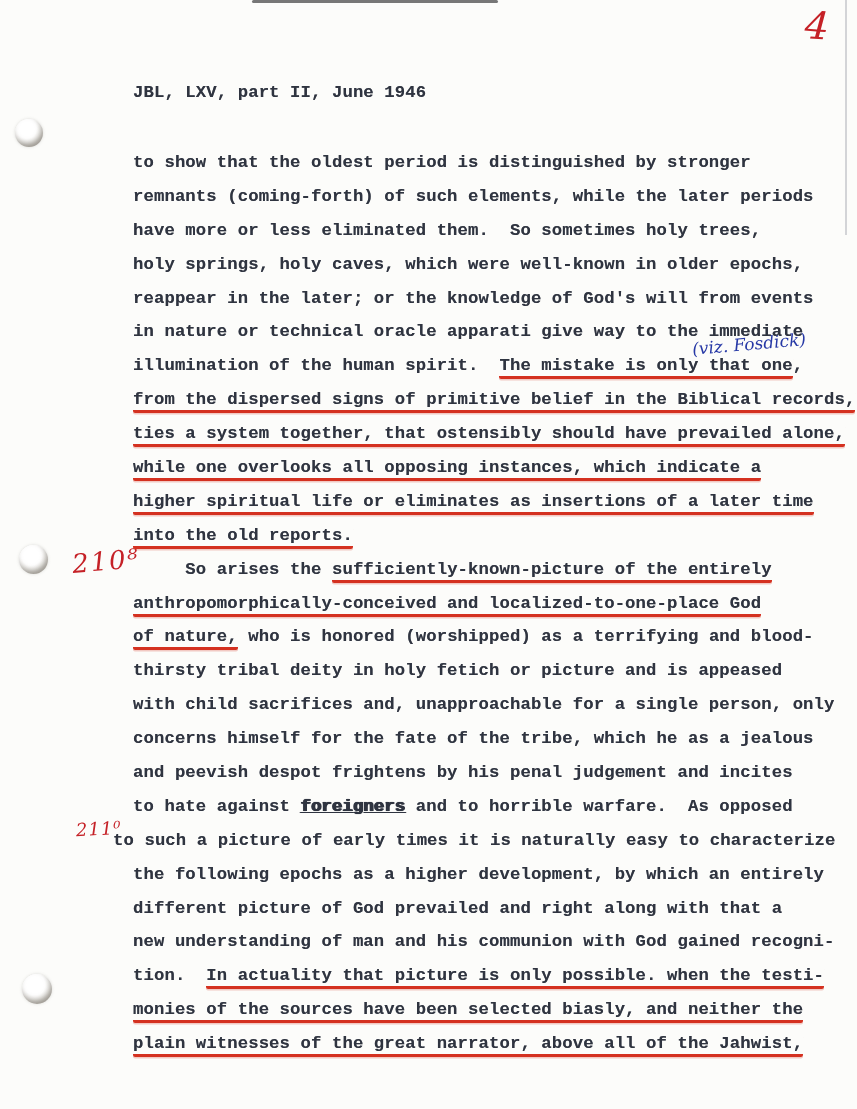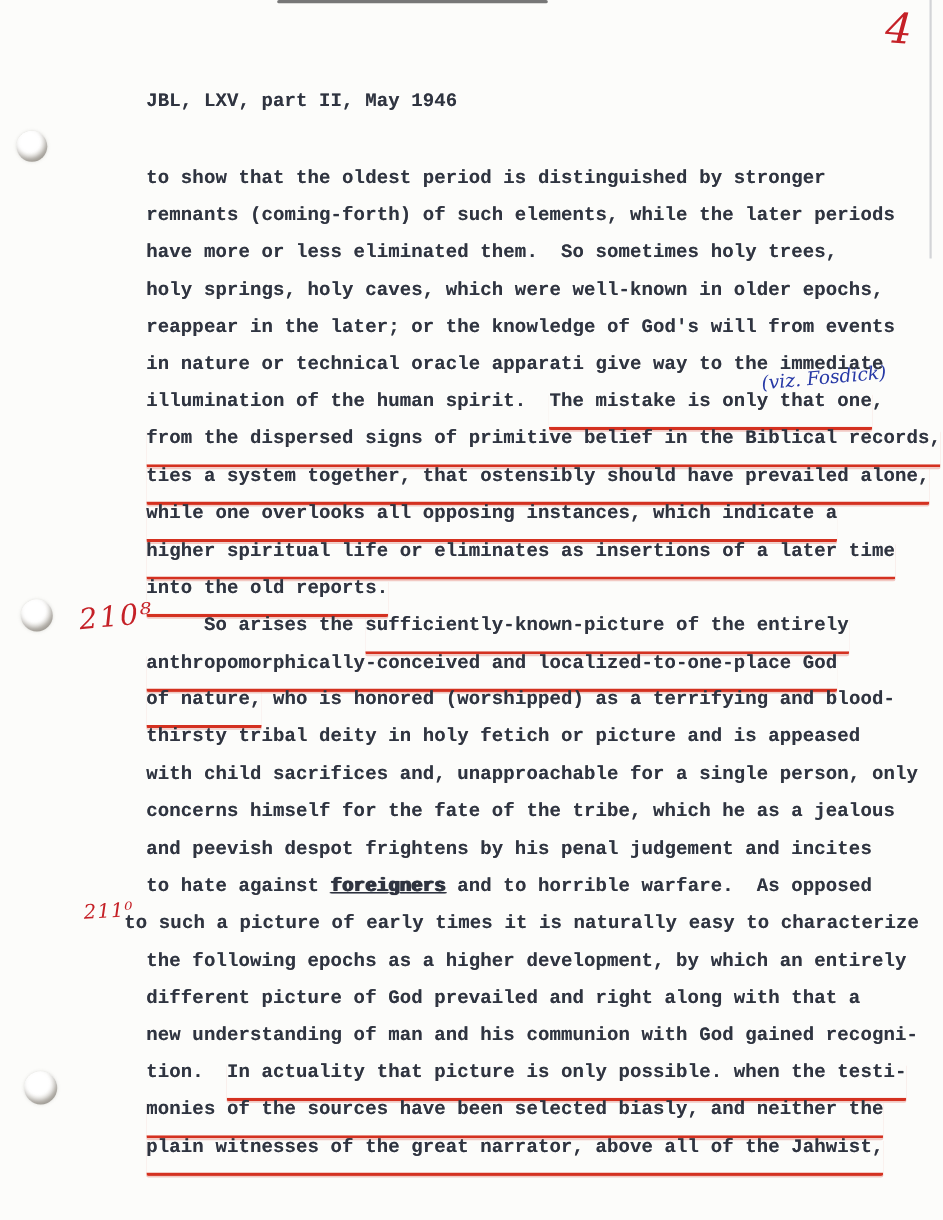--- a/index.html
+++ b/index.html
@@ -39,21 +39,21 @@
   }
   .line {
     height: 33.9px;
     line-height: 33.9px;
   }
   
   .u {
     border-bottom: 3.5px solid var(--underline, #d43120);
     border-radius: 2px;
     box-shadow: 0 1.5px 0 rgba(212,49,32,0.25);
-    padding-bottom: 13px;
+    padding-bottom: 1px;
   }
   
   .ot {
     text-shadow: 0.9px 0 0 currentColor, -0.6px 0 0 currentColor, 0 0 1px rgba(47,52,64,0.8);
     text-decoration: underline;
   }
   
   .hand-red {
     position: absolute;
     color: var(--red, #c52127);
@@ -124,21 +124,21 @@
 
   <div class="scan-edge-top"></div>
   <div class="paper-edge-right"></div>
 
   <div class="hole hole-1"></div>
   <div class="hole hole-2"></div>
   <div class="hole hole-3"></div>
 
   <div class="hand-red page-number">4</div>
 
-  <div class="typed header-line">JBL, LXV, part II, May 1946</div>
+  <div class="typed header-line">JBL, LXV, part II, June 1946</div>
 
   <div class="hand-blue">(viz. Fosdick)</div>
 
   <div class="hand-red margin-note-1">210⁸</div>
 
   <div class="hand-red margin-note-2">211⁰</div>
 
   <div id="text-block" class="typed"><div class="line"><span>to show that the oldest period is distinguished by stronger</span></div><div class="line"><span>remnants (coming-forth) of such elements, while the later periods</span></div><div class="line"><span>have more or less eliminated them.  So sometimes holy trees,</span></div><div class="line"><span>holy springs, holy caves, which were well-known in older epochs,</span></div><div class="line"><span>reappear in the later; or the knowledge of God's will from events</span></div><div class="line"><span>in nature or technical oracle apparati give way to the immediate</span></div><div class="line"><span>illumination of the human spirit.  </span><span class="u">The mistake is only that one</span><span>,</span></div><div class="line"><span class="u">from the dispersed signs of primitive belief in the Biblical records,</span></div><div class="line"><span class="u">ties a system together, that ostensibly should have prevailed alone,</span></div><div class="line"><span class="u">while one overlooks all opposing instances, which indicate a</span></div><div class="line"><span class="u">higher spiritual life or eliminates as insertions of a later time</span></div><div class="line"><span class="u">into the old reports.</span></div><div class="line"><span>     So arises the </span><span class="u">sufficiently-known-picture of the entirely</span></div><div class="line"><span class="u">anthropomorphically-conceived and localized-to-one-place God</span></div><div class="line"><span class="u">of nature,</span><span> who is honored (worshipped) as a terrifying and blood-</span></div><div class="line"><span>thirsty tribal deity in holy fetich or picture and is appeased</span></div><div class="line"><span>with child sacrifices and, unapproachable for a single person, only</span></div><div class="line"><span>concerns himself for the fate of the tribe, which he as a jealous</span></div><div class="line"><span>and peevish despot frightens by his penal judgement and incites</span></div><div class="line"><span>to hate against </span><span class="ot">foreigners</span><span> and to horrible warfare.  As opposed</span></div><div class="line" style="margin-left: -20px;"><span>to such a picture of early times it is naturally easy to characterize</span></div><div class="line"><span>the following epochs as a higher development, by which an entirely</span></div><div class="line"><span>different picture of God prevailed and right along with that a</span></div><div class="line"><span>new understanding of man and his communion with God gained recogni-</span></div><div class="line"><span>tion.  </span><span class="u">In actuality that picture is only possible. when the testi-</span></div><div class="line"><span class="u">monies of the sources have been selected biasly, and neither the</span></div><div class="line"><span class="u">plain witnesses of the great narrator, above all of the Jahwist,</span></div></div>
 
 </div>

